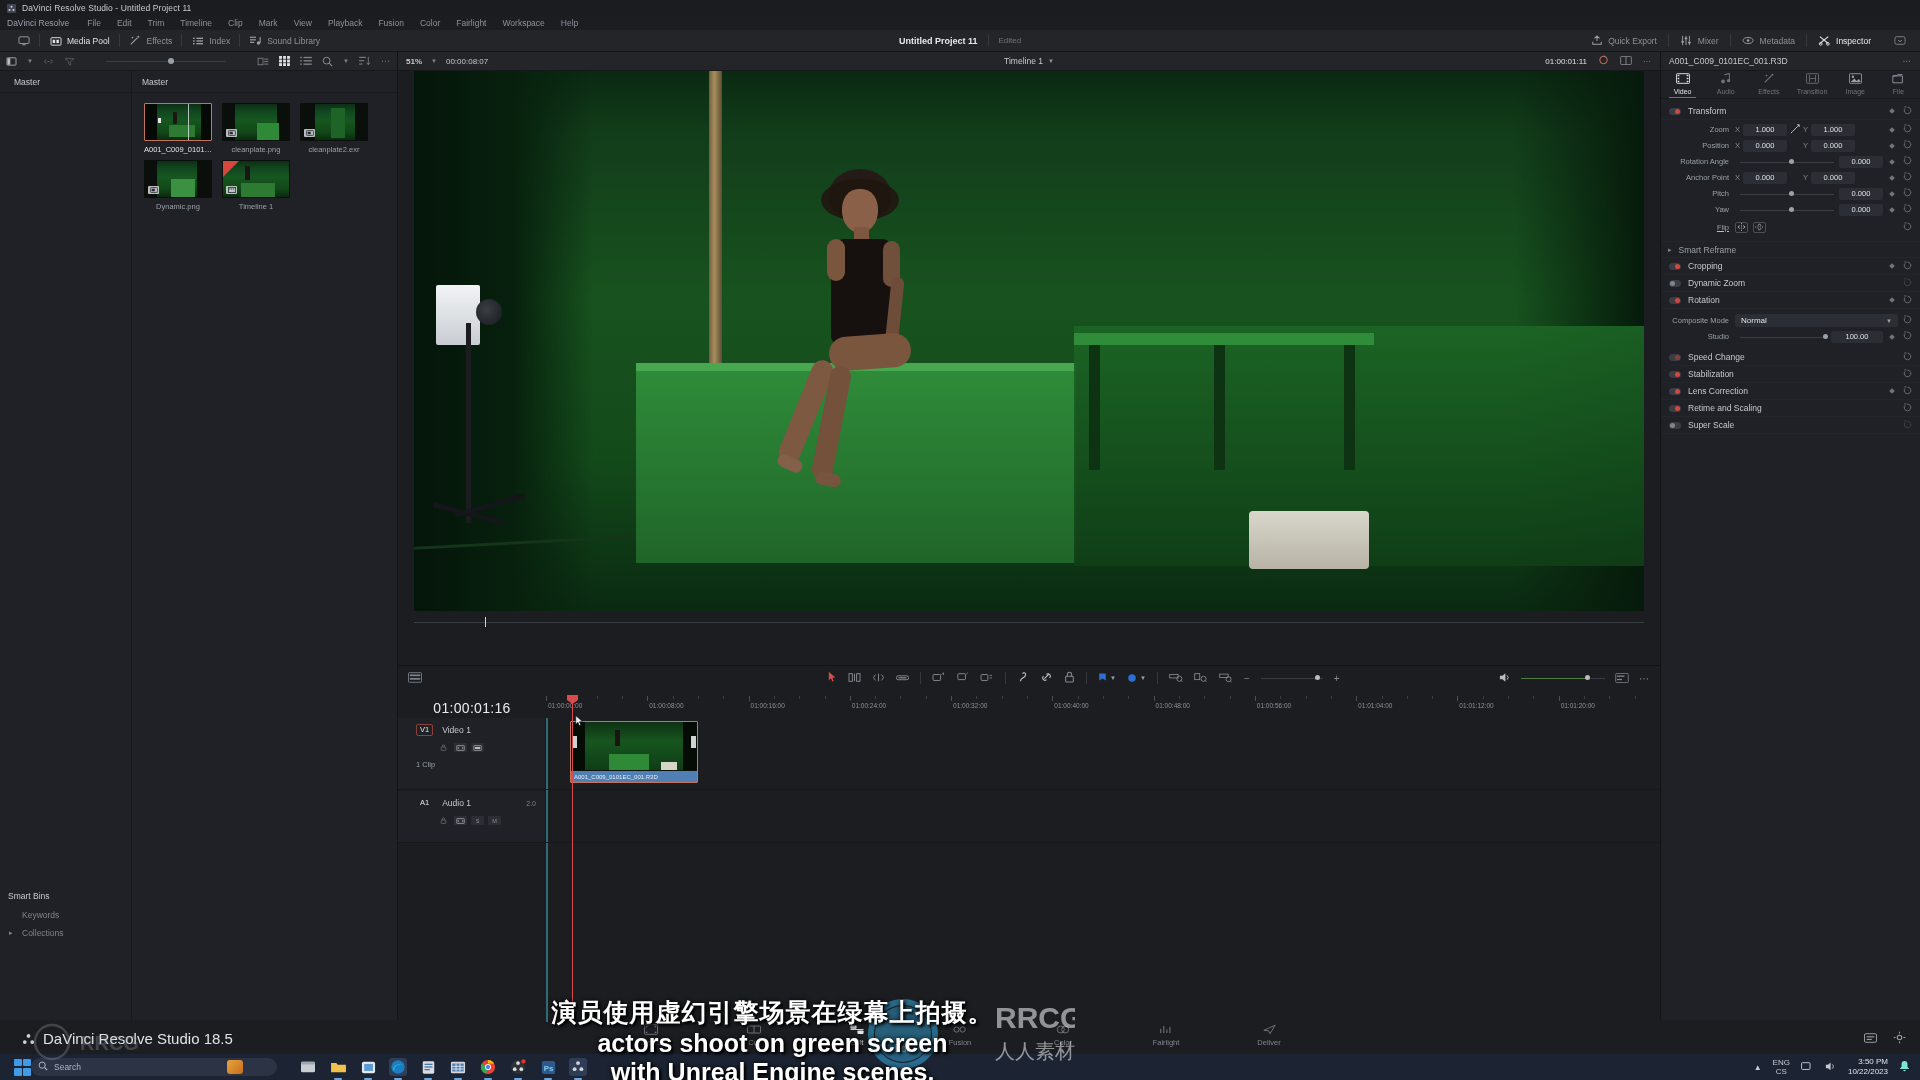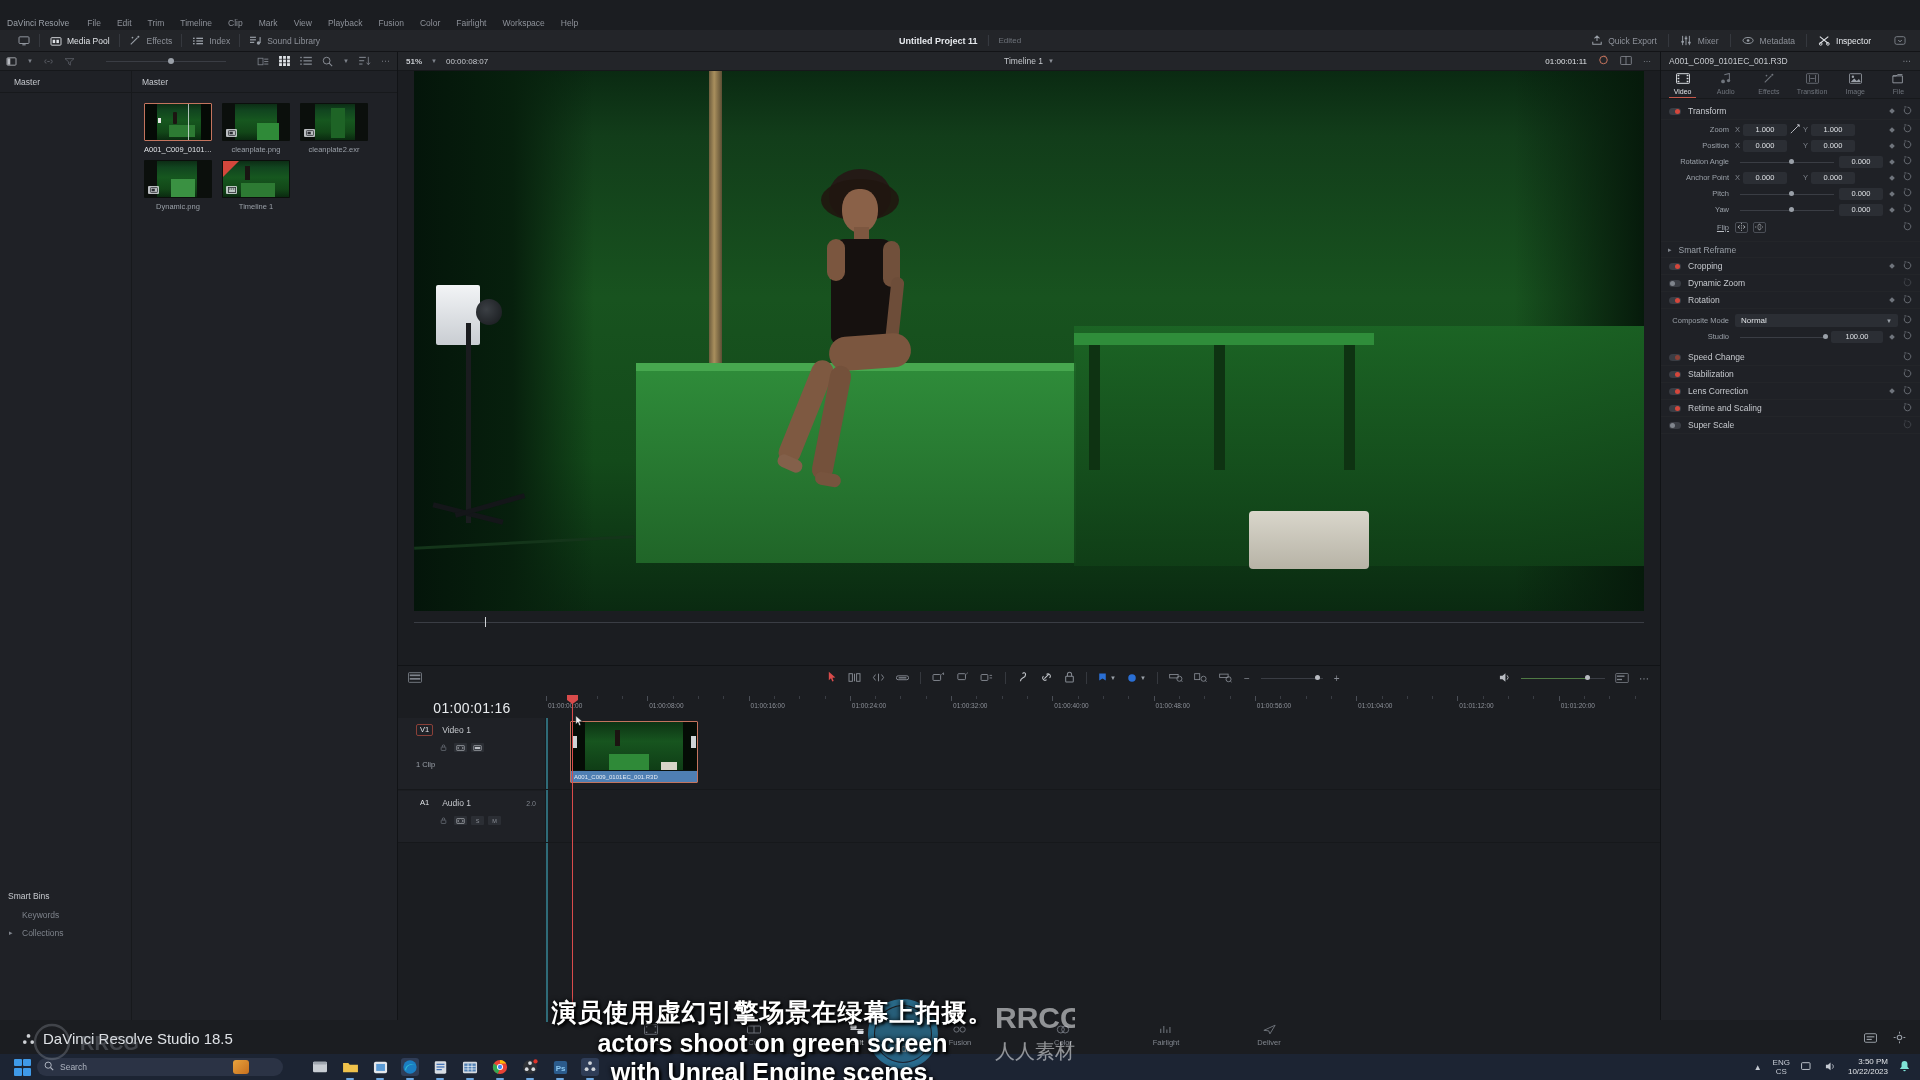--- a/index.html
+++ b/index.html
@@ -241,21 +241,21 @@
   .sb-app .tx { font-size:15px; color:#dfe2e6; }
   .pages { position:absolute; left:50%; transform:translateX(-50%); top:2px; display:flex; gap:55px; }
   .page { display:flex; flex-direction:column; align-items:center; gap:2px; width:48px; }
   .page .ic { font-size:11px; color:#6f747c; height:12px; }
   .page .lb { font-size:7.5px; color:#82878f; }
   .page.active .ic, .page.active .lb { color:#dfe2e6; }
   .sb-right { position:absolute; right:14px; top:9px; display:flex; align-items:center; gap:16px; color:#9aa0a8; font-size:10px; }
 
   
   .taskbar { position:absolute; left:0; top:1054px; width:1920px; height:26px; background:#1c2433; }
-  .tb-center { position:absolute; left:14px; top:0; height:26px; display:flex; align-items:center; gap:6px; }
+  .tb-center { position:absolute; left:14px; top:0; height:26px; display:flex; align-items:center; }
   .win-logo { width:17px; height:17px; display:grid; grid-template-columns:1fr 1fr; grid-gap:1.5px; }
   .win-logo i { background:#3f9ae8; border-radius:1px; display:block; }
   .tb-search {
     width:246px; height:18px; background:#2b3345; border-radius:10px; display:flex; align-items:center;
     padding:0 7px; gap:6px; position:relative;
   }
   .tb-search .q { font-size:9px; color:#aeb4c0; }
   .tb-search .ph2 { font-size:8.5px; color:#aeb4c0; }
   .tb-search .orb { position:absolute; right:34px; top:2px; width:16px; height:14px; border-radius:3px;
                     background:linear-gradient(135deg,#e8a33d,#c76f1e); }
@@ -270,20 +270,30 @@
 
   
   .greenwall { position:absolute; inset:0; background:
       linear-gradient(180deg,#0c2d15 0%, #11451f 18%, #16571f 45%, #124718 78%, #0a2a10 100%); }
 </style>
 </head>
 <body>
 
 <div id="app">
 
+  <div class="titlebar">
+    <div class="tb-icon">
+      <svg width="7" height="7" viewBox="0 0 10 10">
+          <circle cx="5" cy="2.4" r="1.5" fill="#cfd2d6"></circle>
+          <circle cx="2.2" cy="7.2" r="1.5" fill="#cfd2d6"></circle>
+          <circle cx="7.8" cy="7.2" r="1.5" fill="#cfd2d6"></circle>
+        </svg>
+    </div>
+    <div class="tb-text">DaVinci Resolve Studio - Untitled Project 11</div>
+  </div>
 
   <div class="menubar">
     <div class="mi">DaVinci Resolve</div>
     <div class="mi">File</div>
     <div class="mi">Edit</div>
     <div class="mi">Trim</div>
     <div class="mi">Timeline</div>
     <div class="mi">Clip</div>
     <div class="mi">Mark</div>
     <div class="mi">View</div>

